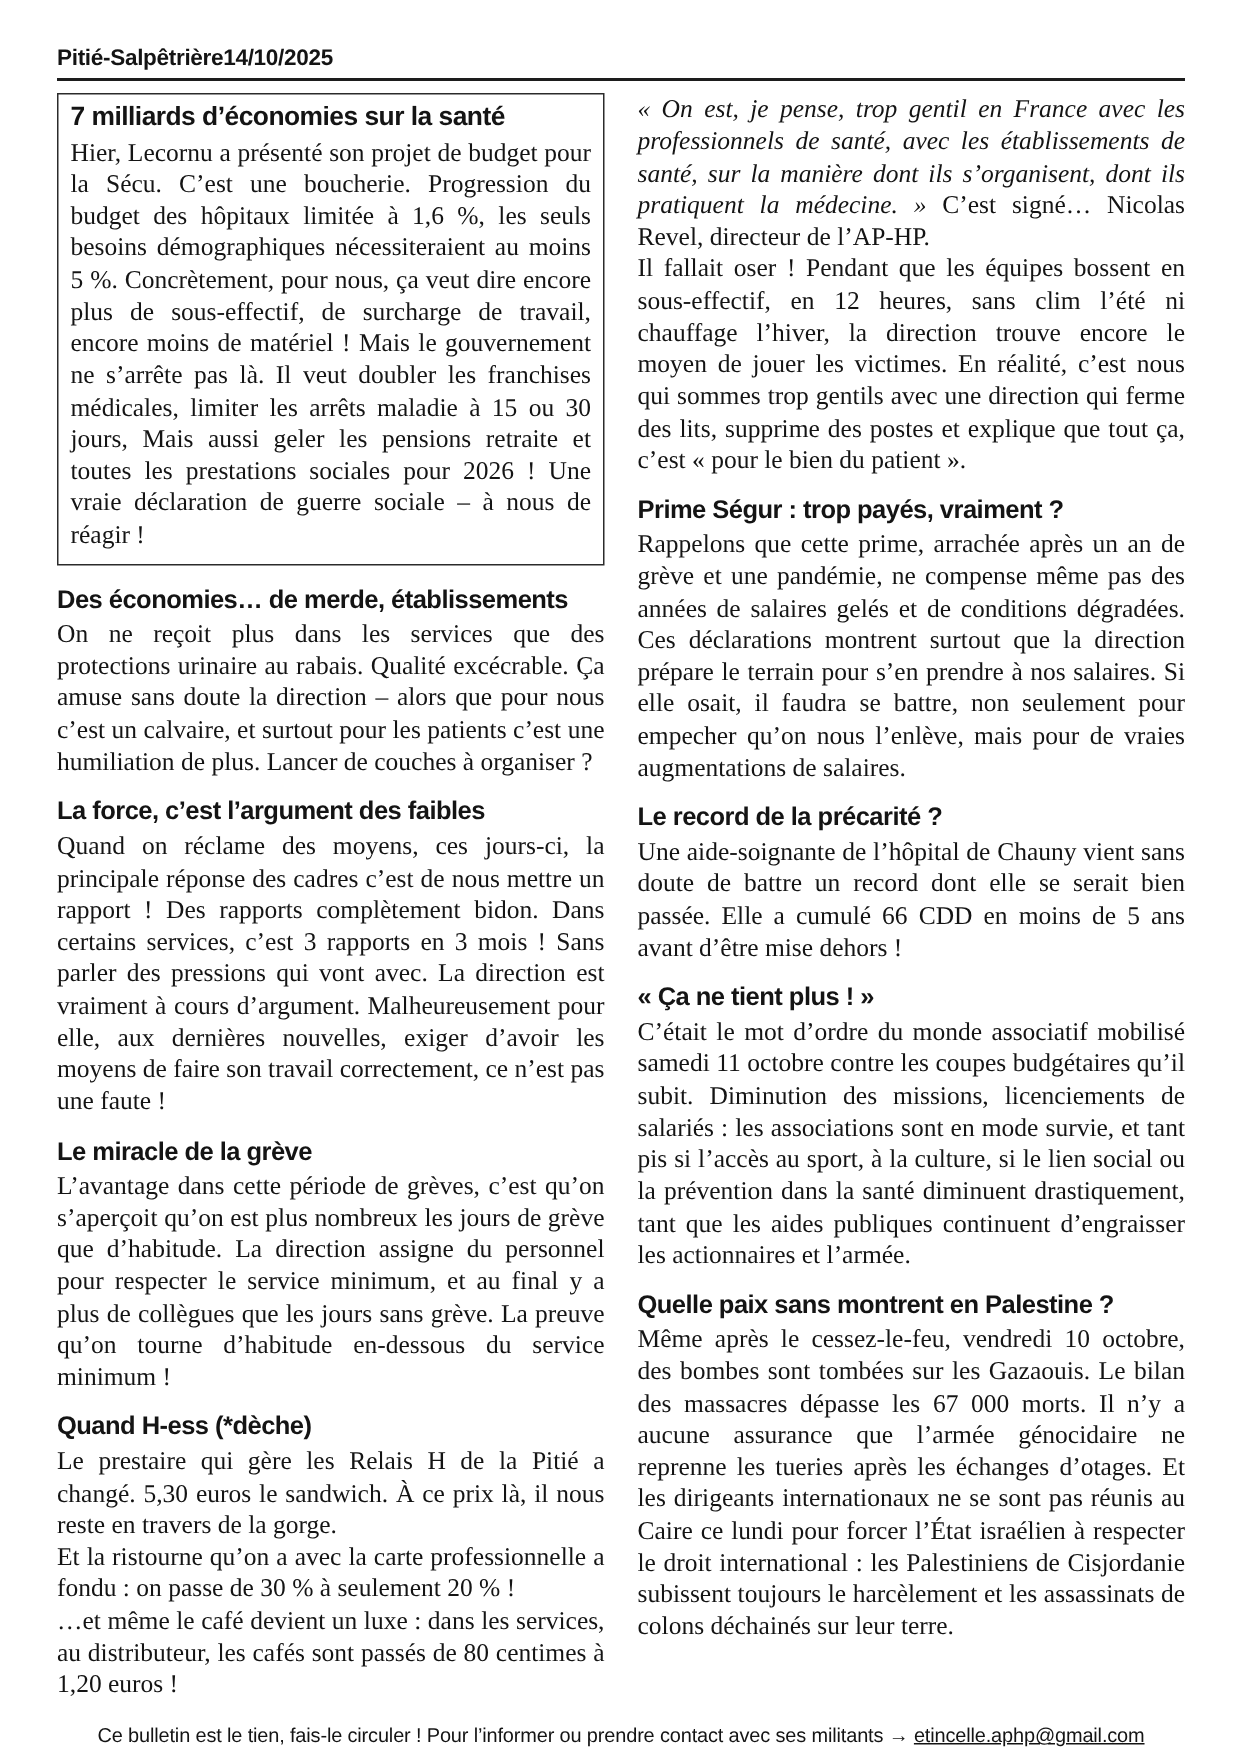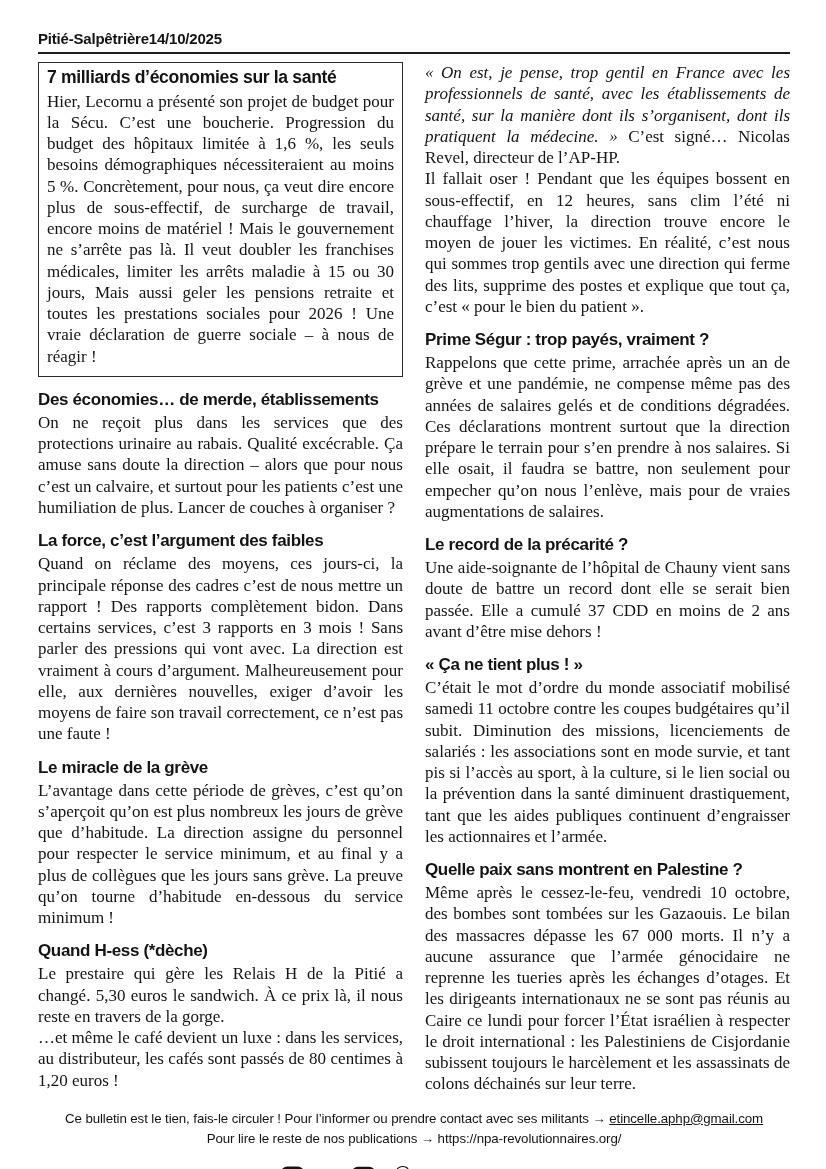--- a/index.html
+++ b/index.html
@@ -66,38 +66,39 @@
       </article>
 
       <article class="article">
         <h2>Le miracle de la grève</h2>
         <p>L’avantage dans cette période de grèves, c’est qu’on s’aperçoit qu’on est plus nombreux les jours de grève que d’habitude. La direction assigne du personnel pour respecter le service minimum, et au final y a plus de collègues que les jours sans grève. La preuve qu’on tourne d’habitude en-dessous du service minimum !</p>
       </article>
 
       <article class="article">
         <h2>Quand H-ess (*dèche)</h2>
         <p>Le prestaire qui gère les Relais H de la Pitié a changé. 5,30 euros le sandwich. À ce prix là, il nous reste en travers de la gorge.</p>
+        <p>Et la ristourne qu’on a avec la carte professionnelle a fondu : on passe de 30 % à seulement 20 % !</p>
         <p>…et même le café devient un luxe : dans les services, au distributeur, les cafés sont passés de 80 centimes à 1,20 euros !</p>
       </article>
     </section>
 
     <section class="col">
       <article class="article">
         <p class="quote"><span>« On est, je pense, trop gentil en France avec les professionnels de santé, avec les établissements de santé, sur la manière dont ils s’organisent, dont ils pratiquent la médecine. »</span><span class="attribution"> C’est signé… Nicolas Revel, directeur de l’AP-HP.</span></p>
         <p>Il fallait oser ! Pendant que les équipes bossent en sous-effectif, en 12 heures, sans clim l’été ni chauffage l’hiver, la direction trouve encore le moyen de jouer les victimes. En réalité, c’est nous qui sommes trop gentils avec une direction qui ferme des lits, supprime des postes et explique que tout ça, c’est « pour le bien du patient ».</p>
       </article>
 
       <article class="article">
         <h2>Prime Ségur : trop payés, vraiment ?</h2>
         <p>Rappelons que cette prime, arrachée après un an de grève et une pandémie, ne compense même pas des années de salaires gelés et de conditions dégradées. Ces déclarations montrent surtout que la direction prépare le terrain pour s’en prendre à nos salaires. Si elle osait, il faudra se battre, non seulement pour empecher qu’on nous l’enlève, mais pour de vraies augmentations de salaires.</p>
       </article>
 
       <article class="article">
         <h2>Le record de la précarité ?</h2>
-        <p>Une aide-soignante de l’hôpital de Chauny vient sans doute de battre un record dont elle se serait bien passée. Elle a cumulé 37 CDD en moins de 2 ans avant d’être mise dehors !</p>
+        <p>Une aide-soignante de l’hôpital de Chauny vient sans doute de battre un record dont elle se serait bien passée. Elle a cumulé 66 CDD en moins de 5 ans avant d’être mise dehors !</p>
       </article>
 
       <article class="article">
         <h2>« Ça ne tient plus ! »</h2>
         <p>C’était le mot d’ordre du monde associatif mobilisé samedi 11 octobre contre les coupes budgétaires qu’il subit. Diminution des missions, licenciements de salariés : les associations sont en mode survie, et tant pis si l’accès au sport, à la culture, si le lien social ou la prévention dans la santé diminuent drastiquement, tant que les aides publiques continuent d’engraisser les actionnaires et l’armée.</p>
       </article>
 
       <article class="article">
         <h2>Quelle paix sans montrent en Palestine ?</h2>
         <p>Même après le cessez-le-feu, vendredi 10 octobre, des bombes sont tombées sur les Gazaouis. Le bilan des massacres dépasse les 67 000 morts. Il n’y a aucune assurance que l’armée génocidaire ne reprenne les tueries après les échanges d’otages. Et les dirigeants internationaux ne se sont pas réunis au Caire ce lundi pour forcer l’État israélien à respecter le droit international : les Palestiniens de Cisjordanie subissent toujours le harcèlement et les assassinats de colons déchainés sur leur terre.</p>

